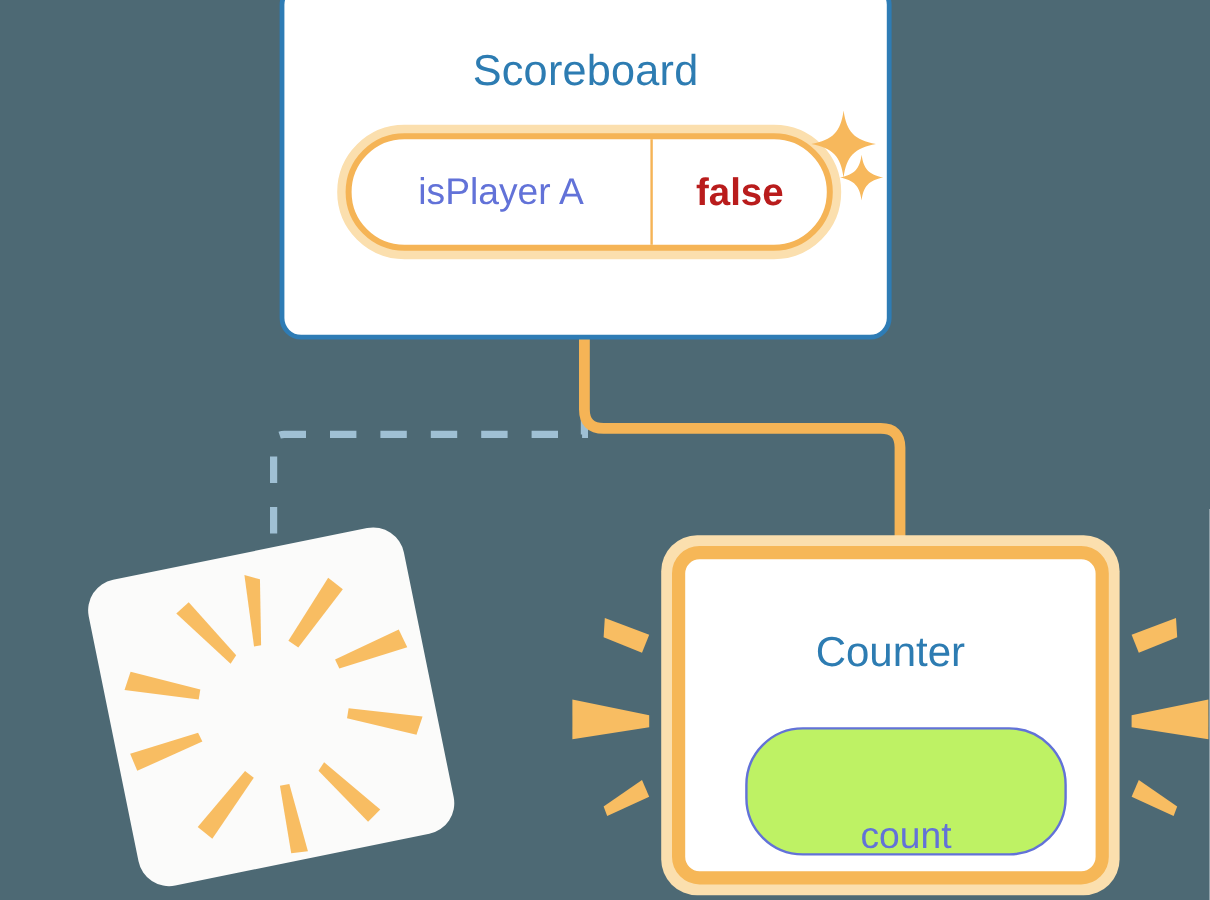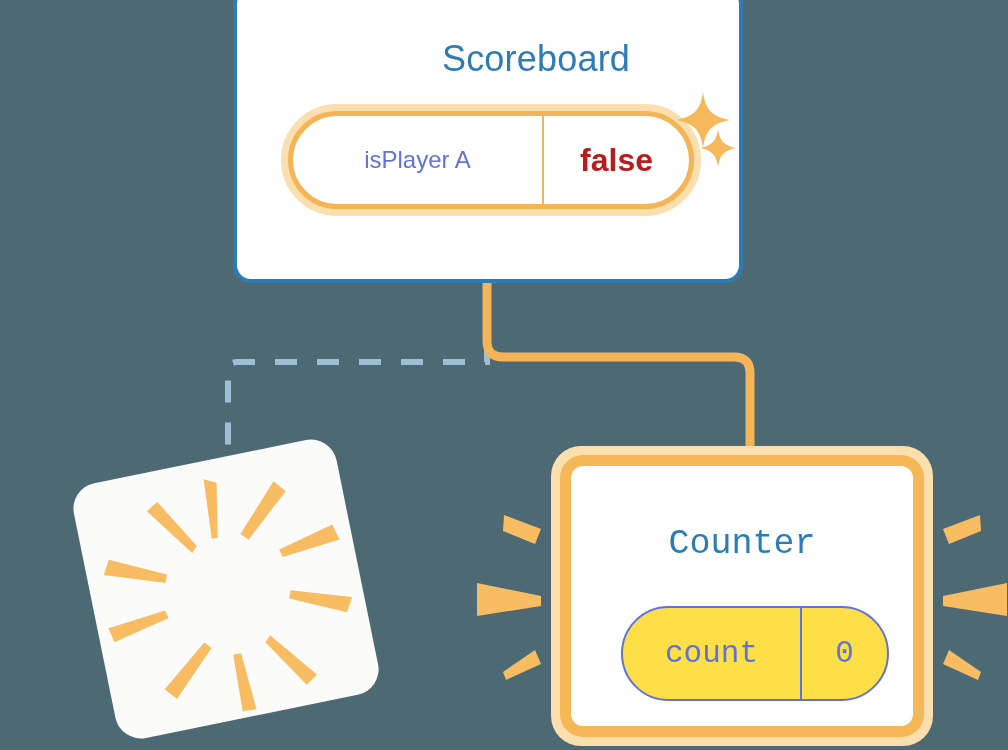--- a/index.html
+++ b/index.html
@@ -41,21 +41,20 @@
   #scoreboard-title {
     position: absolute;
     left: 0;
     top: 48px;
     width: 100%;
     text-align: center;
     color: #2d7cb2;
     font-size: 36px;
     font-weight: 400;
     letter-spacing: 0.2px;
-    margin-left: 48px;
   }
 
   
   #scoreboard-pill-wrap {
     position: absolute;
     left: 44px;
     top: 114px;
     width: 420px;
     height: 112px;
   }
@@ -78,21 +77,21 @@
     background: #ffffff;
     display: flex;
     align-items: stretch;
   }
   #scoreboard-pill-key {
     flex: 0 0 249px;
     display: flex;
     align-items: center;
     justify-content: center;
     color: #6272d8;
-    font-size: 24px;
+    font-size: 31px;
     font-weight: 400;
   }
   #scoreboard-pill-divider {
     width: 2px;
     background: #f5b456;
     align-self: stretch;
   }
   #scoreboard-pill-value {
     flex: 1 1 auto;
     display: flex;
@@ -112,21 +111,20 @@
   #counter-card {
     position: absolute;
     left: 551px;
     top: 446px;
     width: 382px;
     height: 300px;
     border-radius: 30px;
     box-sizing: border-box;
     background: #fbdfae;
     z-index: 3;
-    font-family: Liberation Mono, monospace;
   }
   #counter-card-inner {
     position: absolute;
     left: 9px;
     top: 9px;
     right: 9px;
     bottom: 9px;
     border: 11px solid #f6b757;
     border-radius: 23px;
     box-sizing: border-box;
@@ -140,27 +138,28 @@
     text-align: center;
     color: #2d7cb2;
     font-size: 35px;
     font-weight: 400;
   }
   #counter-pill {
     position: absolute;
     left: 50px;
     top: 140px;
     width: 268px;
-    height: 95px;
+    height: 107px;
     border: 2px solid #6272d8;
     border-radius: 48px;
     box-sizing: border-box;
-    background: #fde047;
+    background: #bef264;
     display: flex;
     align-items: stretch;
+    flex-direction: column;
   }
   #counter-pill-key {
     flex: 0 0 177px;
     display: flex;
     align-items: center;
     justify-content: center;
     color: #6272d8;
     font-size: 31px;
   }
   #counter-pill-divider {

